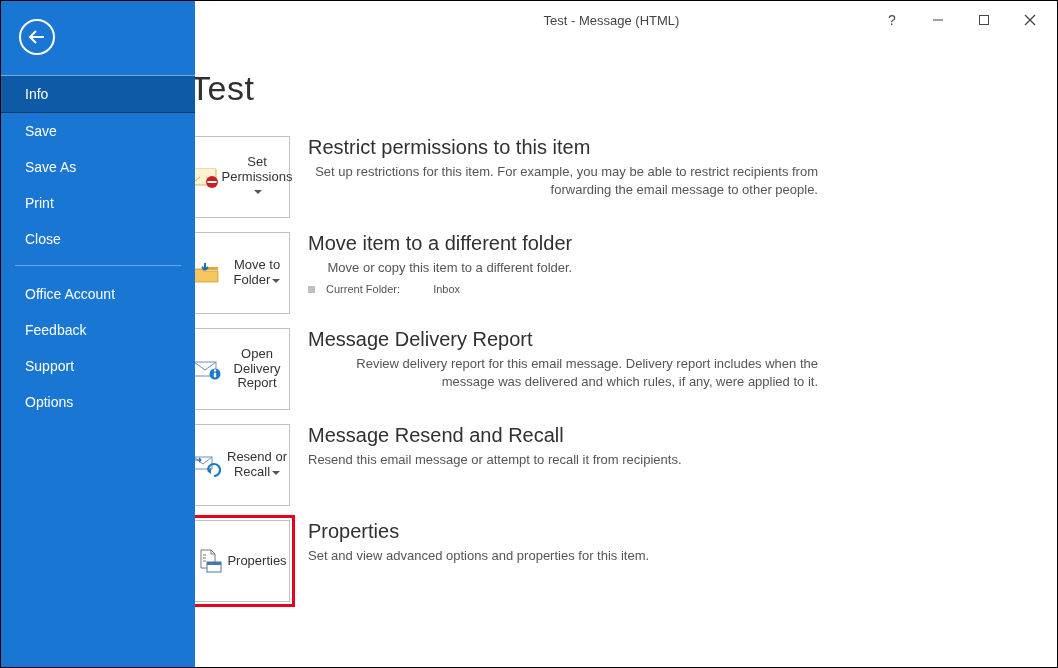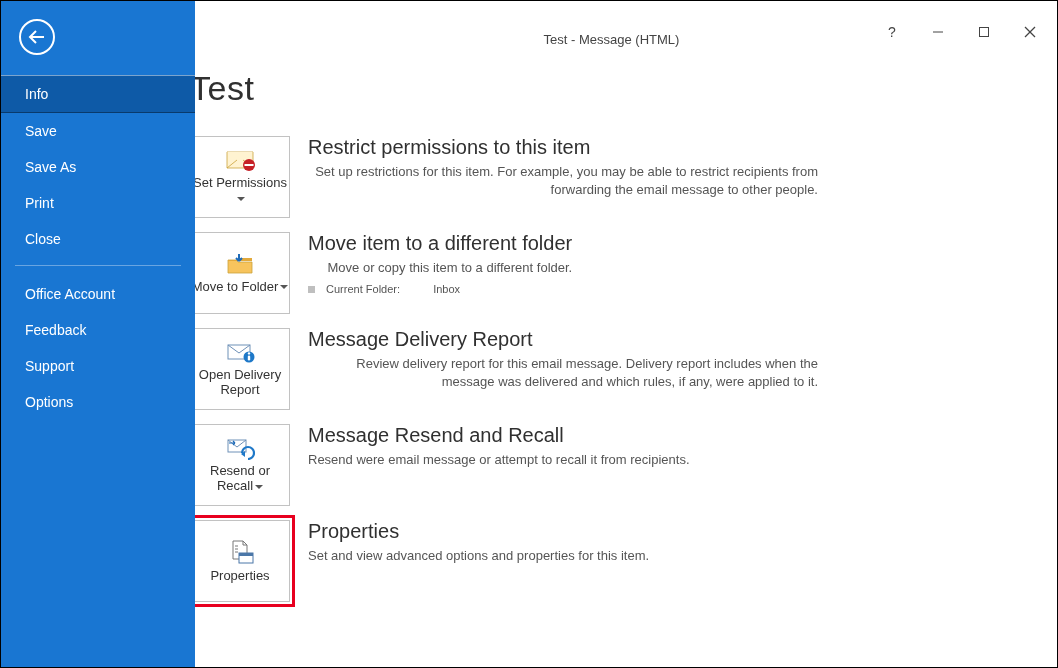--- a/index.html
+++ b/index.html
@@ -9,24 +9,24 @@
       font-family: "Segoe UI", Tahoma, sans-serif;
       font-size: 13px;
       background: #fff;
       overflow: hidden;
       position: relative;
       border: 1px solid #000;
     }
     
     .titlebar {
       position: absolute;
-      left: 165px; right: 0; top: 16px;
+      left: 165px; right: 0; top: 4px;
       height: 30px;
       display: flex;
-      align-items: flex-end;
+      align-items: center;
       z-index: 2;
       padding-left: 16px;
     }
     .titlebar-title {
       position: absolute;
       left: 50%;
       transform: translateX(-50%);
       color: #444;
       font-size: 13px;
     }
@@ -124,21 +124,21 @@
     .row {
       display: flex;
       align-items: flex-start;
       margin-bottom: 14px;
     }
     .tile {
       width: 100px;
       height: 82px;
       border: 1px solid #c2c2c2;
       display: flex;
-      flex-direction: column;
+      flex-direction: row;
       align-items: center;
       justify-content: center;
       gap: 4px;
       text-align: center;
       color: #333;
       font-size: 13px;
       line-height: 1.15;
       flex-shrink: 0;
     }
     .tile.highlight {
@@ -324,21 +324,21 @@
           <path d="M23 23a6 6 0 1 0-6-6" fill="none" stroke="#1e78c8" stroke-width="2.2"></path>
           <polygon points="16,18 20,15 20,21" fill="#1e78c8"></polygon>
         </svg>
       </span>
       <span>
         <span>Resend or Recall</span><span class="drop-caret"></span>
       </span>
     </div>
     <div class="desc">
       <div class="desc-title">Message Resend and Recall</div>
-      <div class="desc-sub">Resend were email message or attempt to recall it from recipients.</div>
+      <div class="desc-sub">Resend this email message or attempt to recall it from recipients.</div>
     </div>
   </div>
 
   <div class="row">
     <div class="tile highlight">
       <span>
         <svg width="30" height="26" viewBox="0 0 30 26">
           <path d="M8 2h10l4 4v14H8z" fill="#fff" stroke="#777" stroke-width="1"></path>
           <polyline points="18,2 18,6 22,6" fill="none" stroke="#777" stroke-width="1"></polyline>
           <line x1="10" y1="7" x2="13" y2="7" stroke="#777"></line>

